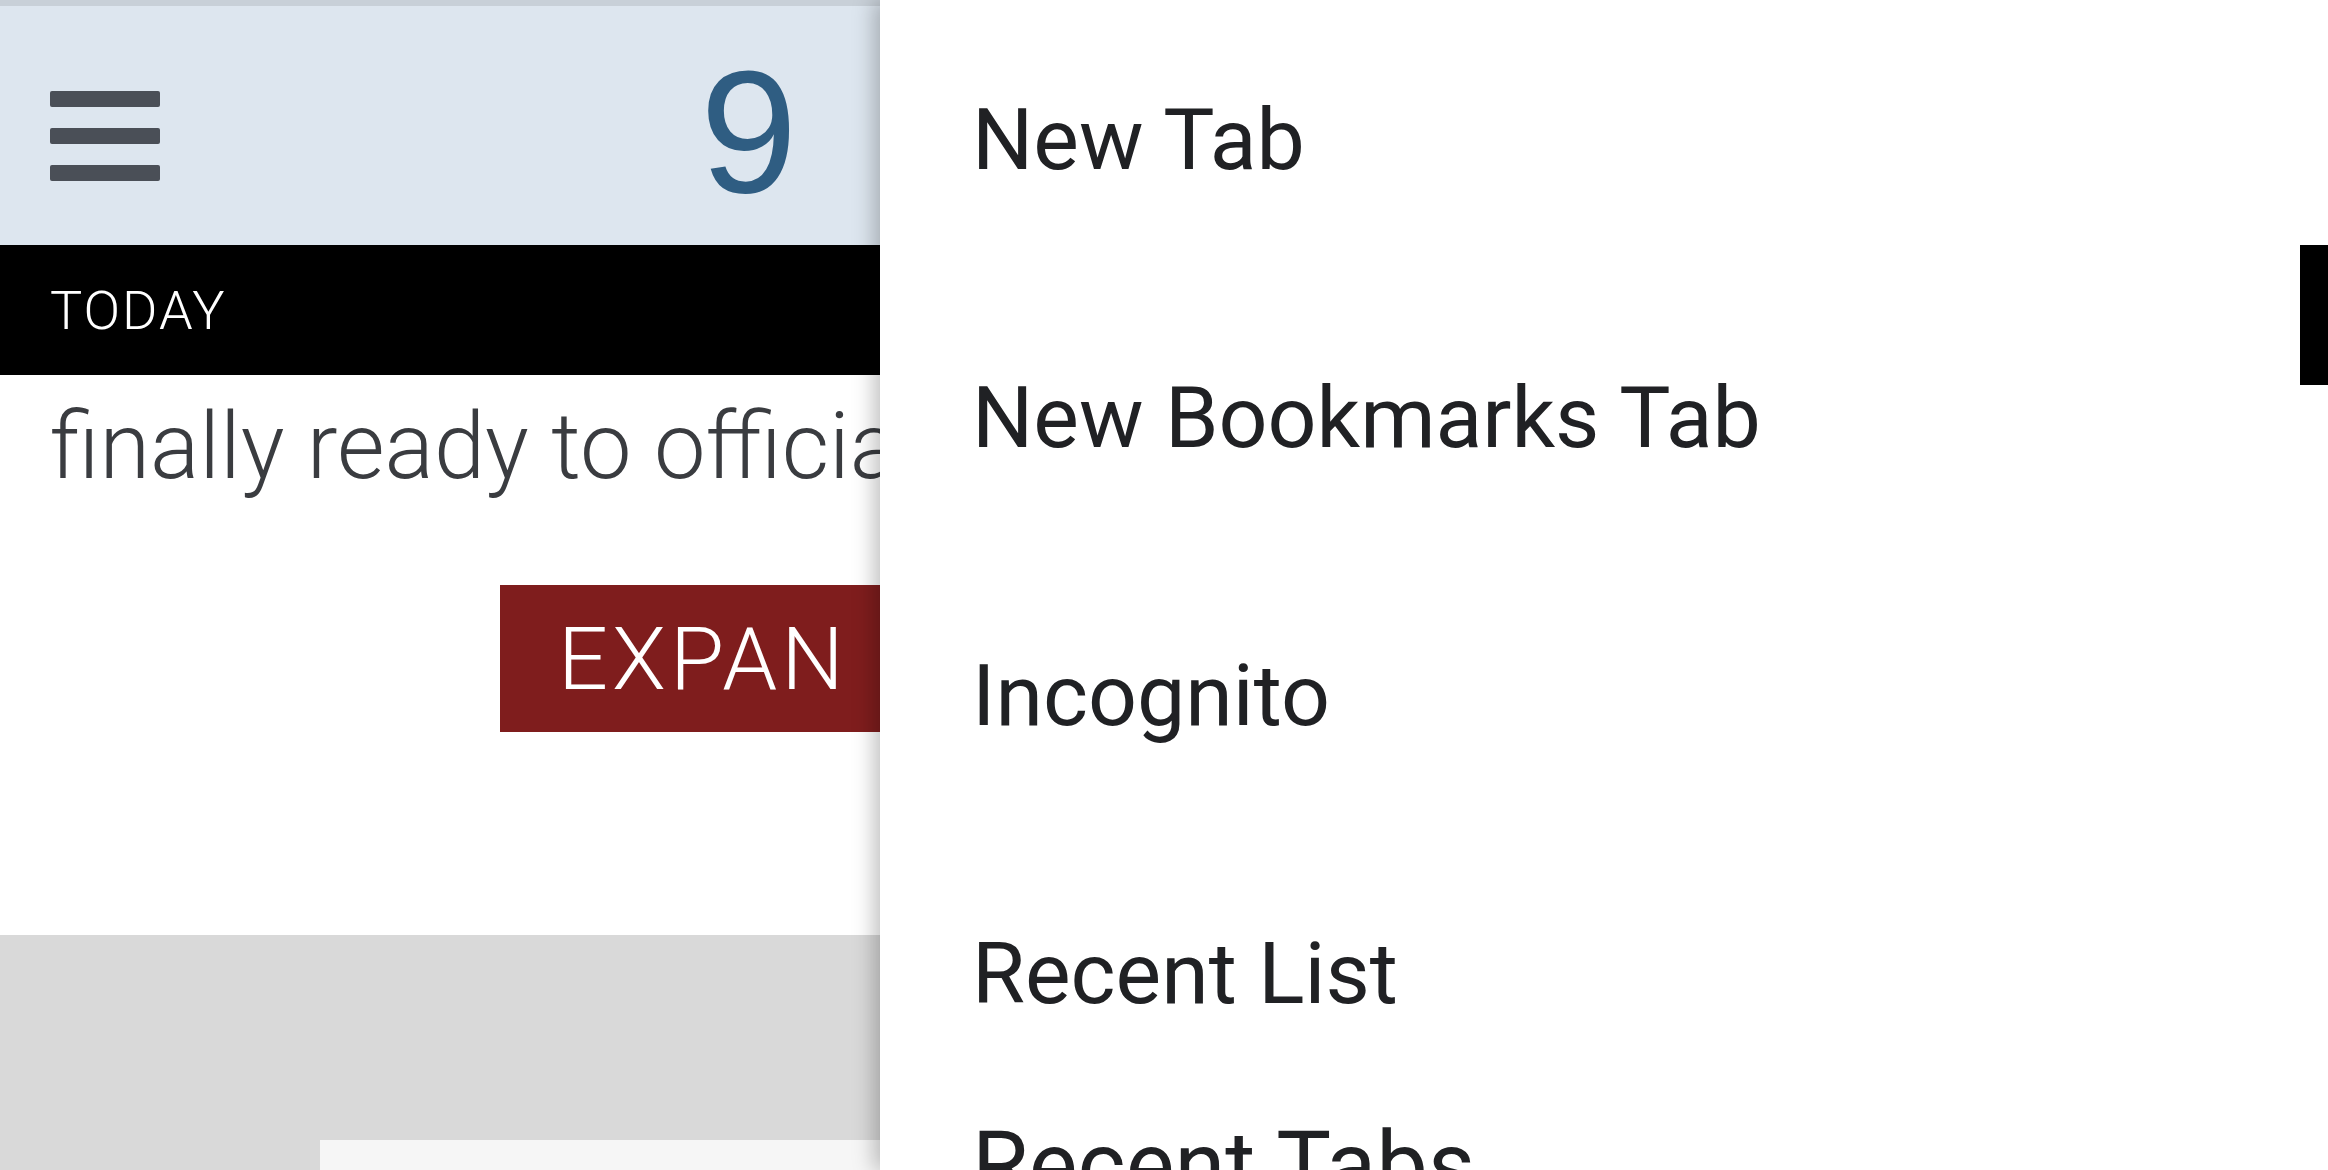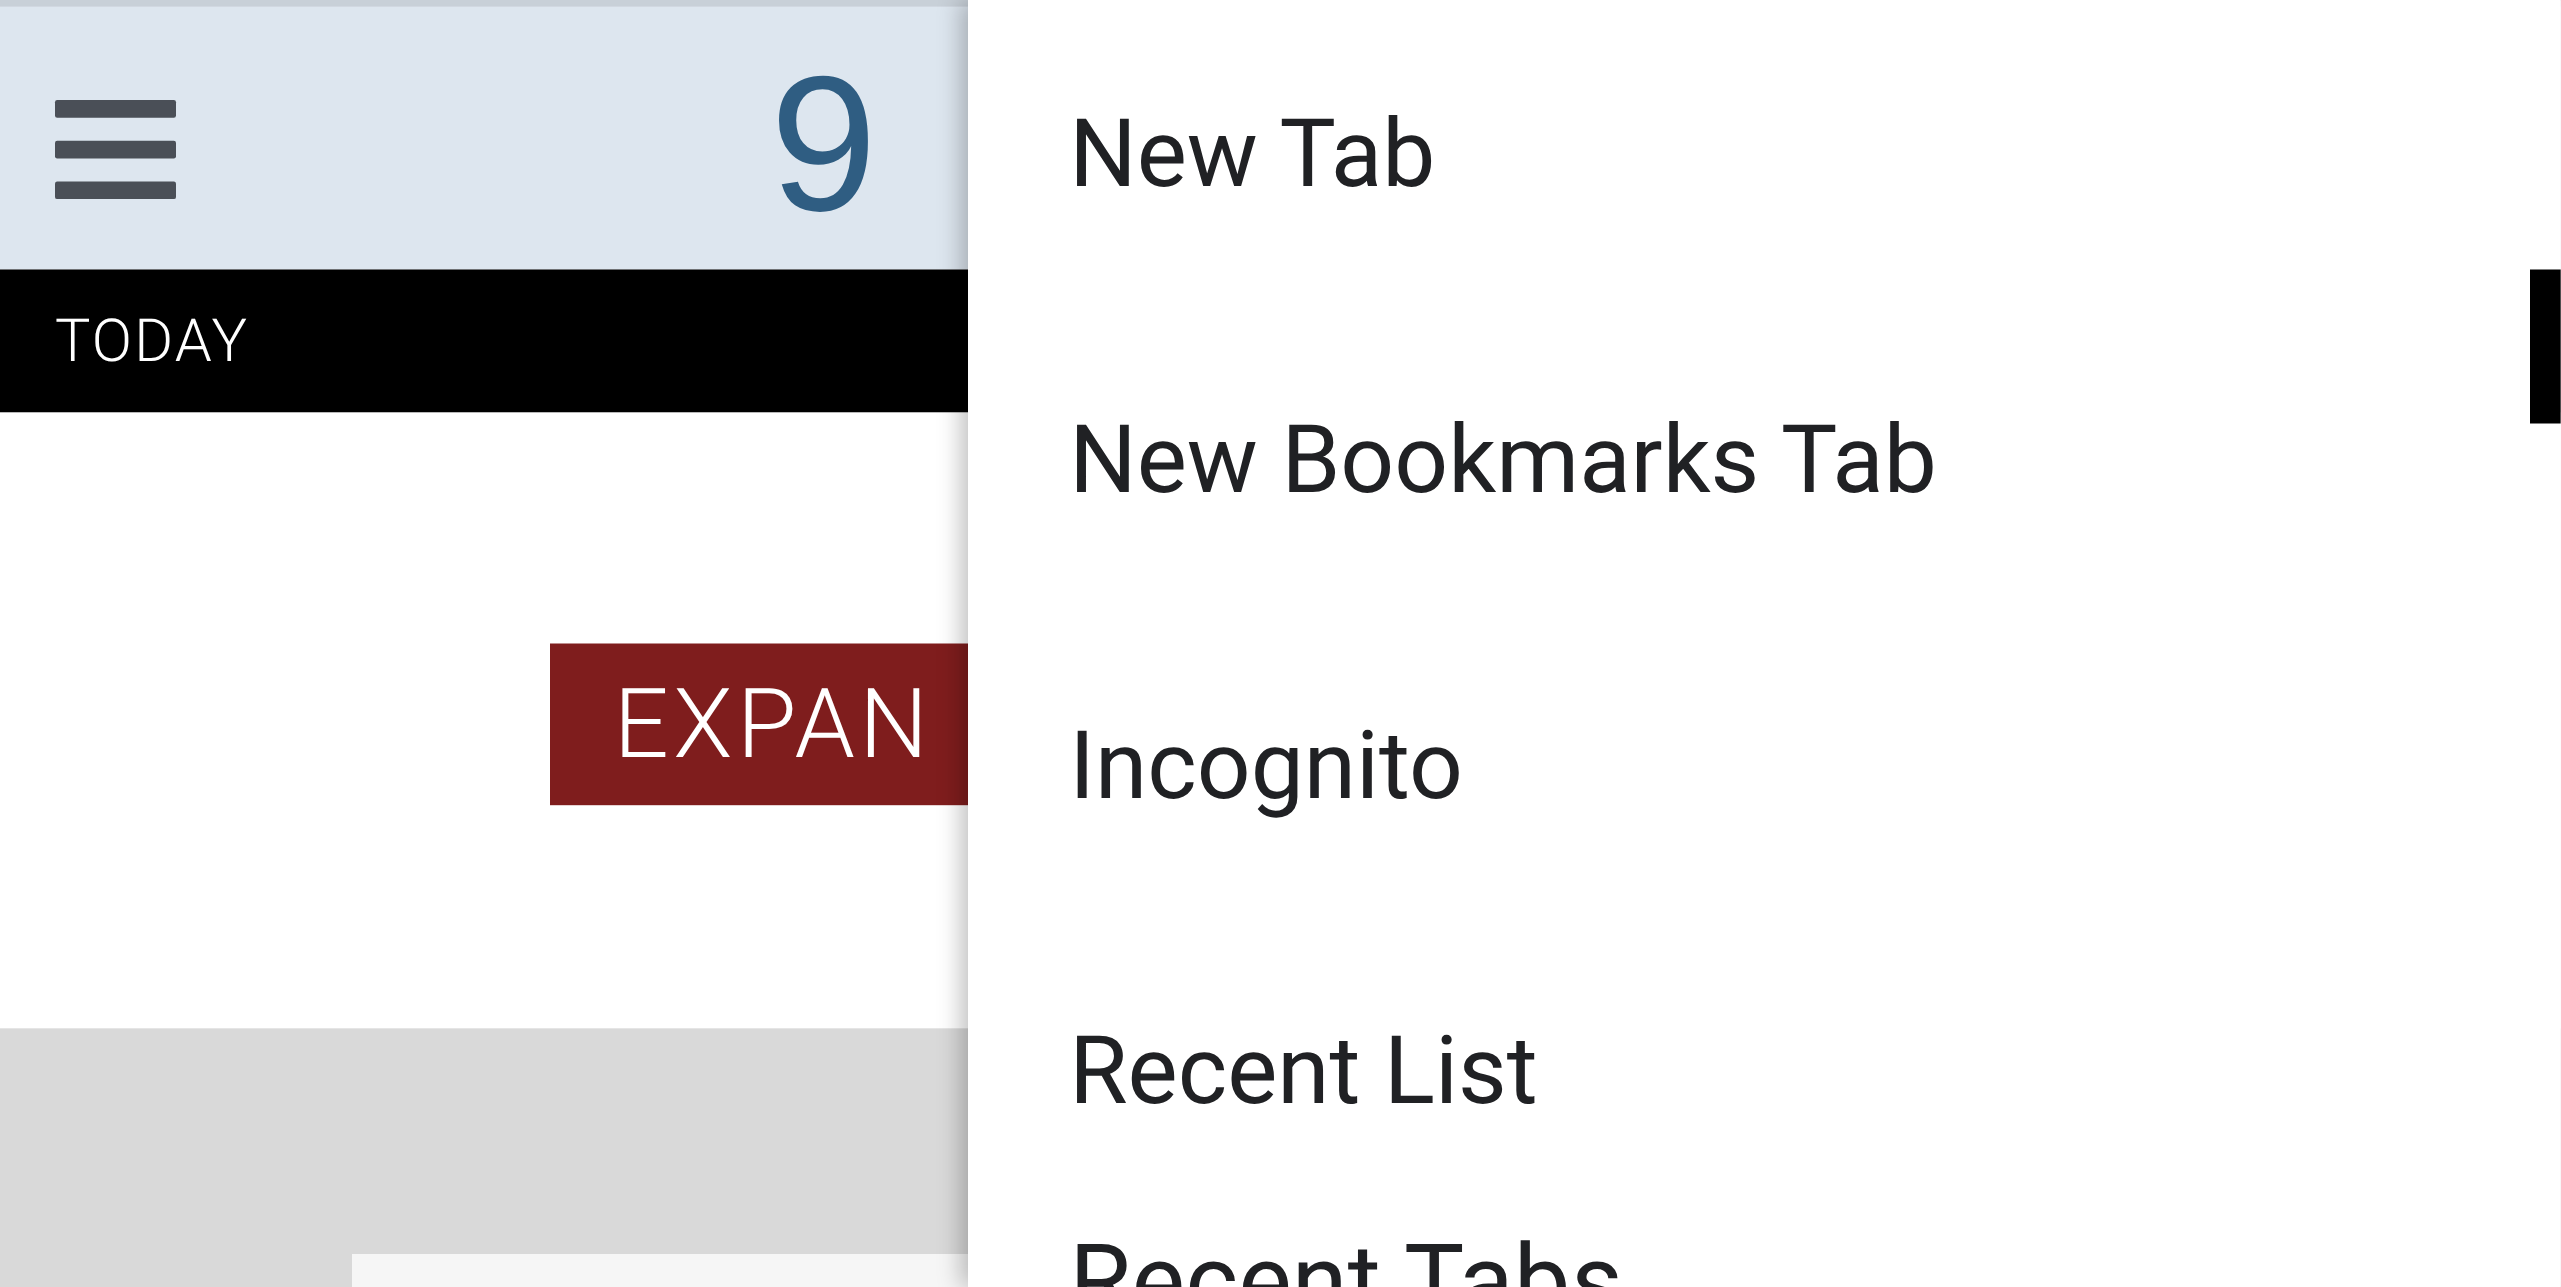--- a/index.html
+++ b/index.html
@@ -190,20 +190,21 @@
       <div class="hamburger-line"></div>
     </div>
     <div class="logo-9">9</div>
   </div>
 
   <div class="today-bar">
     <span class="today-text">TODAY</span>
   </div>
 
   <div class="article-area">
+    <div class="article-text">finally ready to officia</div>
     <div class="expand-button">EXPAN</div>
   </div>
 
   <div class="bottom-gray"></div>
   <div class="bottom-white-inset"></div>
 
   <div class="scrollbar-track"></div>
 
 </div>
 

